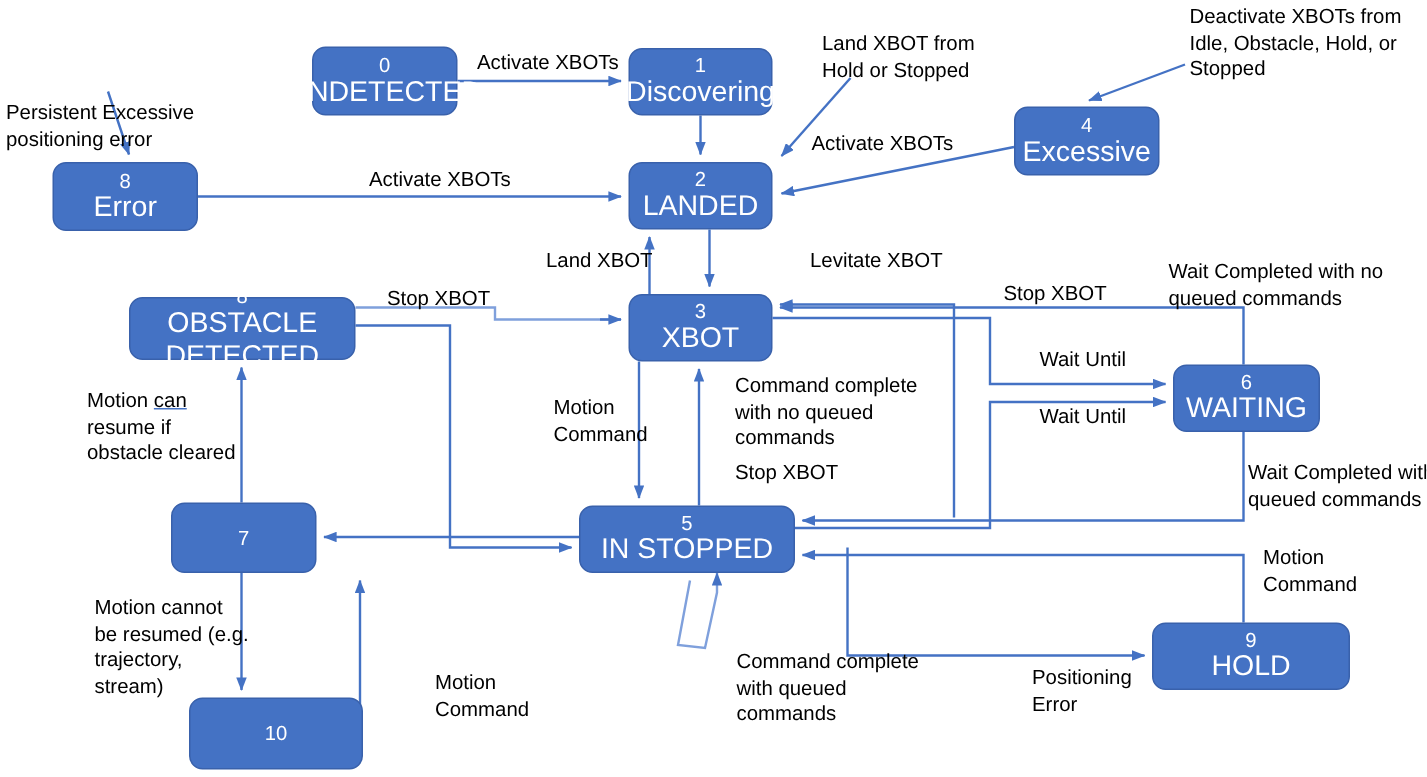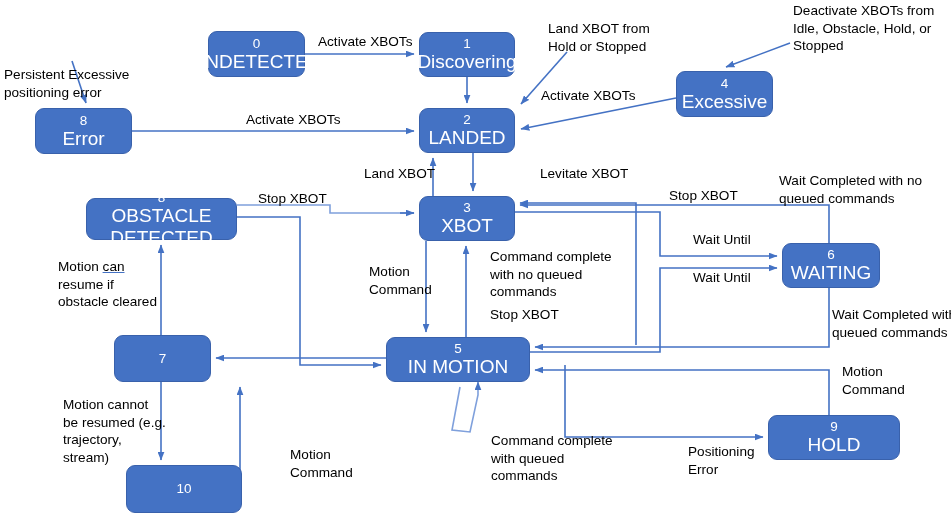--- a/index.html
+++ b/index.html
@@ -129,21 +129,21 @@
   </div>
   <div class="node" style="left:782px;top:243px;width:98px;height:45px;">
     <span class="num">6</span>
     <span class="name">WAITING</span>
   </div>
   <div class="node" style="left:114px;top:335px;width:97px;height:47px;">
     <span class="num">7</span>
   </div>
   <div class="node" style="left:386px;top:337px;width:144px;height:45px;">
     <span class="num">5</span>
-    <span class="name">IN MOTION</span>
+    <span class="name">IN STOPPED</span>
   </div>
   <div class="node" style="left:768px;top:415px;width:132px;height:45px;">
     <span class="num">9</span>
     <span class="name">HOLD</span>
   </div>
   <div class="node" style="left:126px;top:465px;width:116px;height:48px;">
     <span class="num">10</span>
   </div>
 
   <div class="lbl" style="left:4px;top:21px;width:170px;margin-top:45px;">Persistent Excessive

